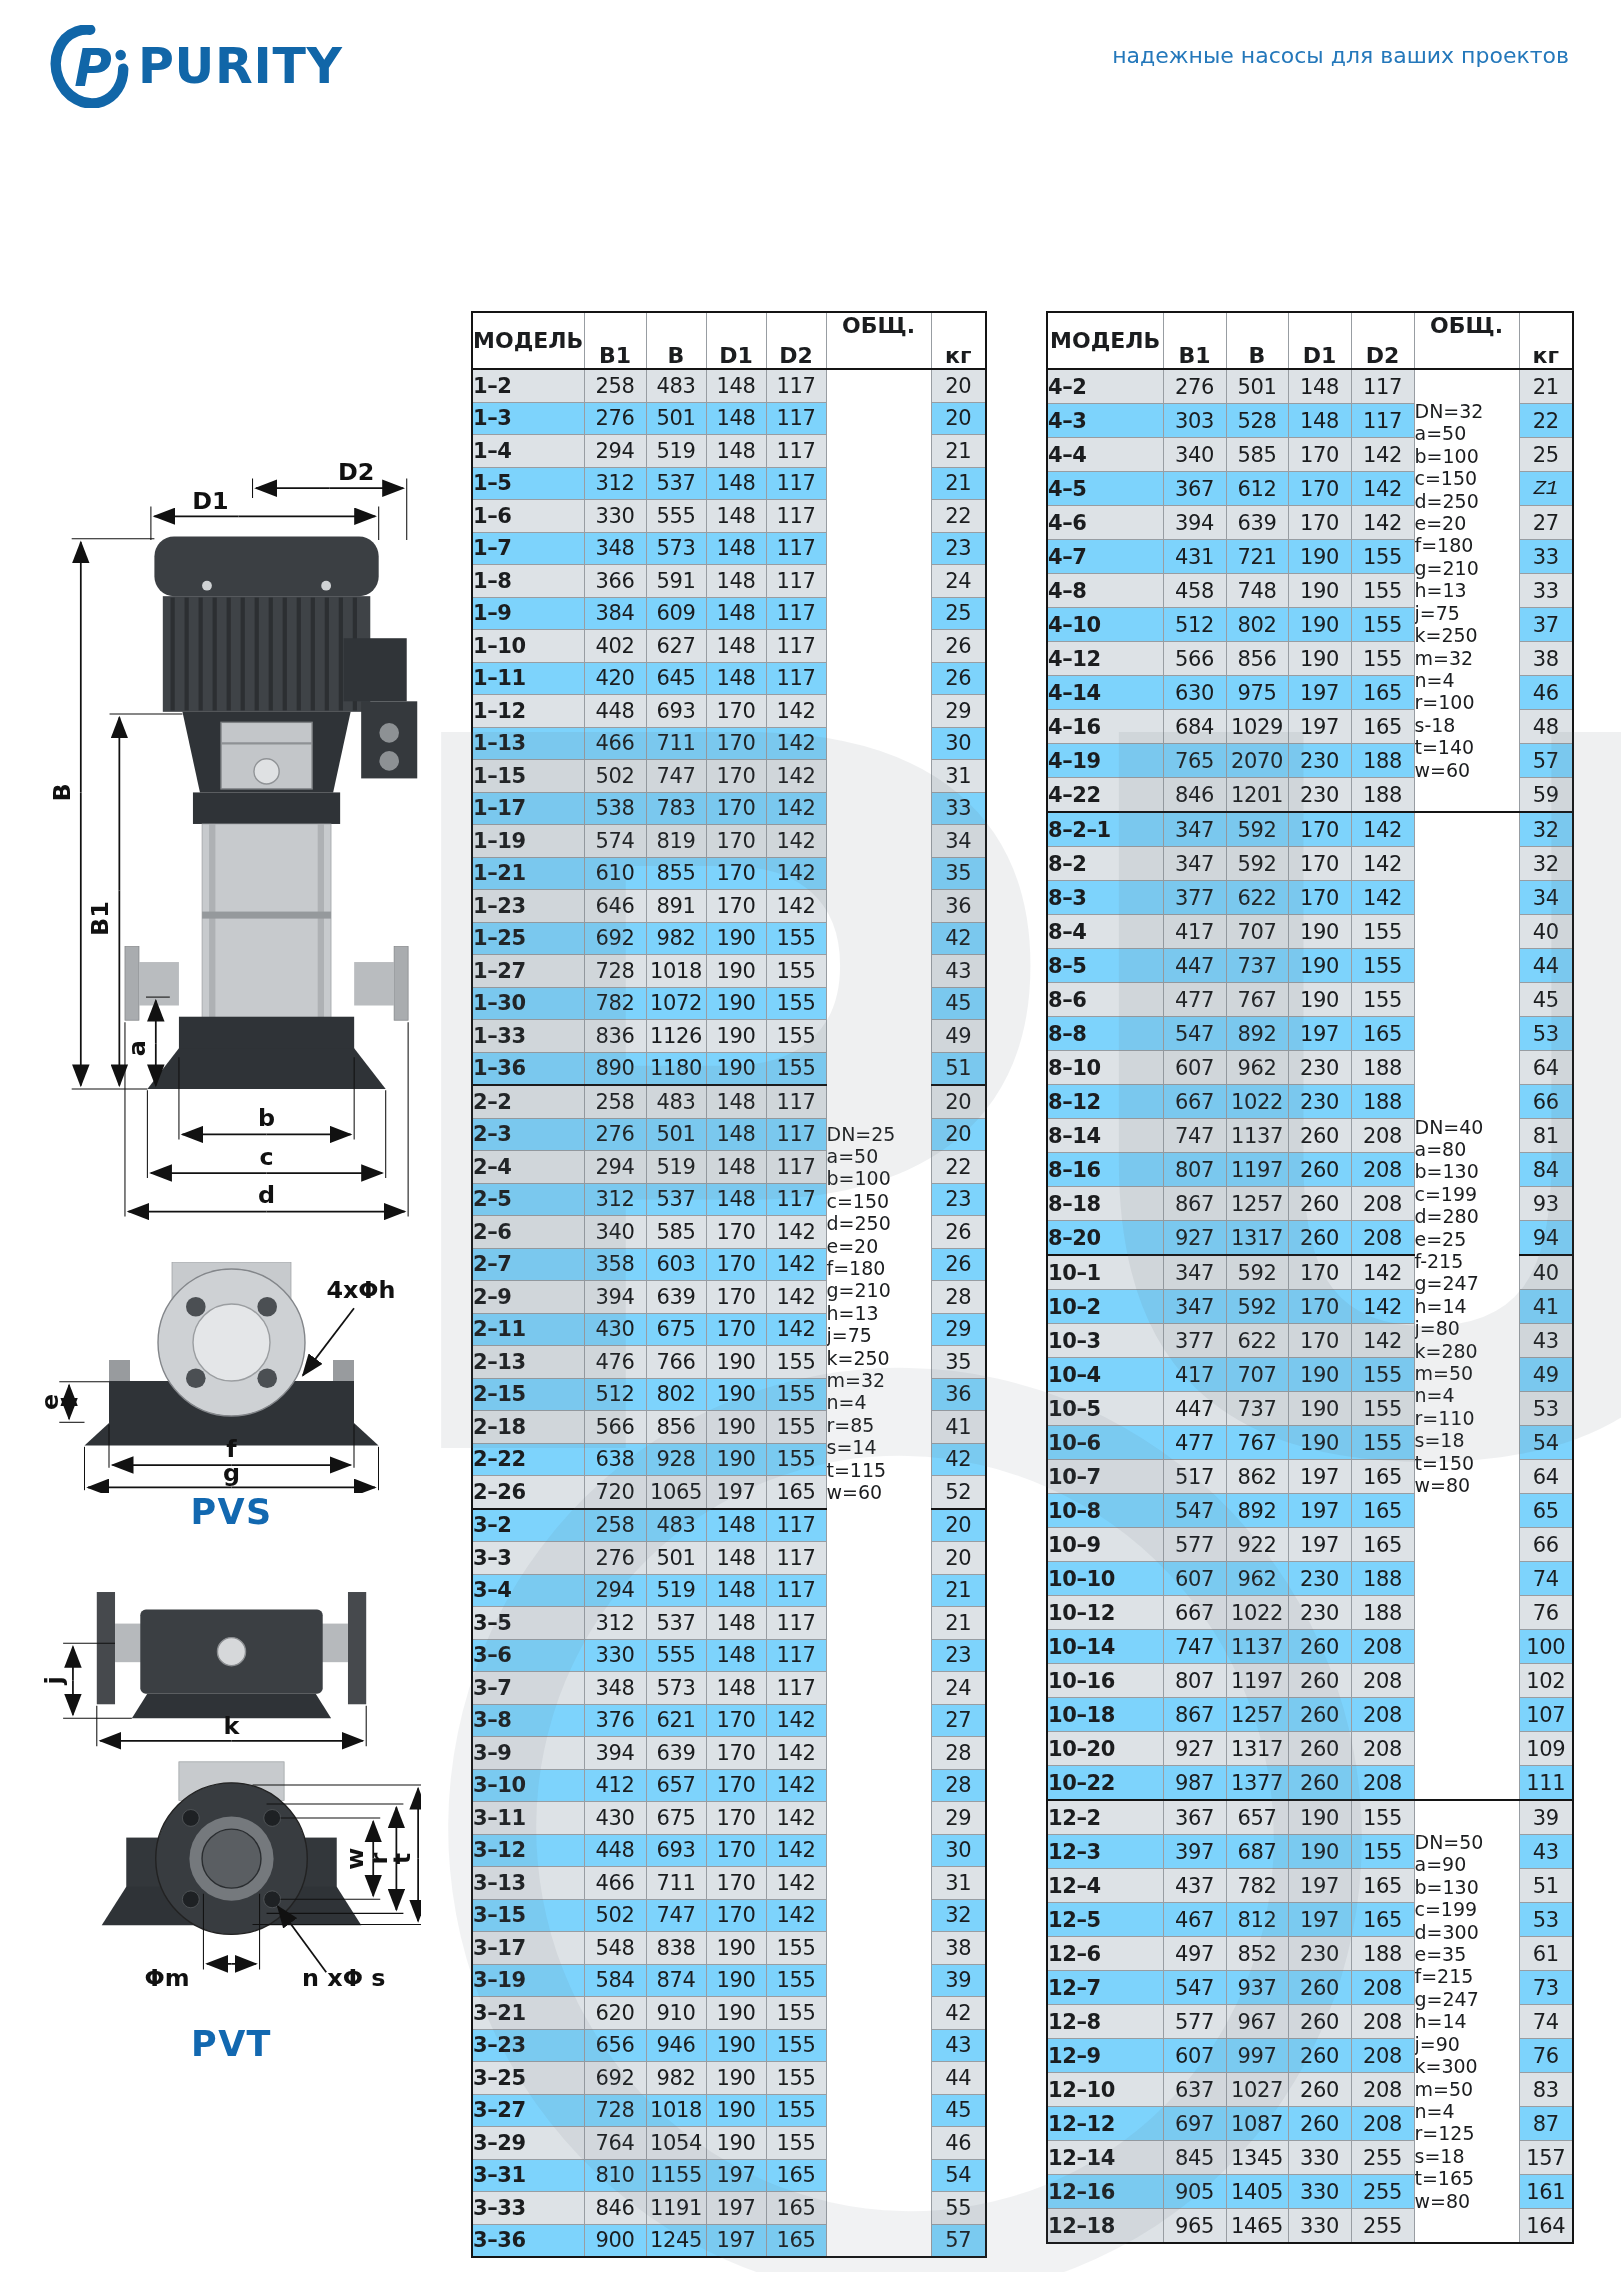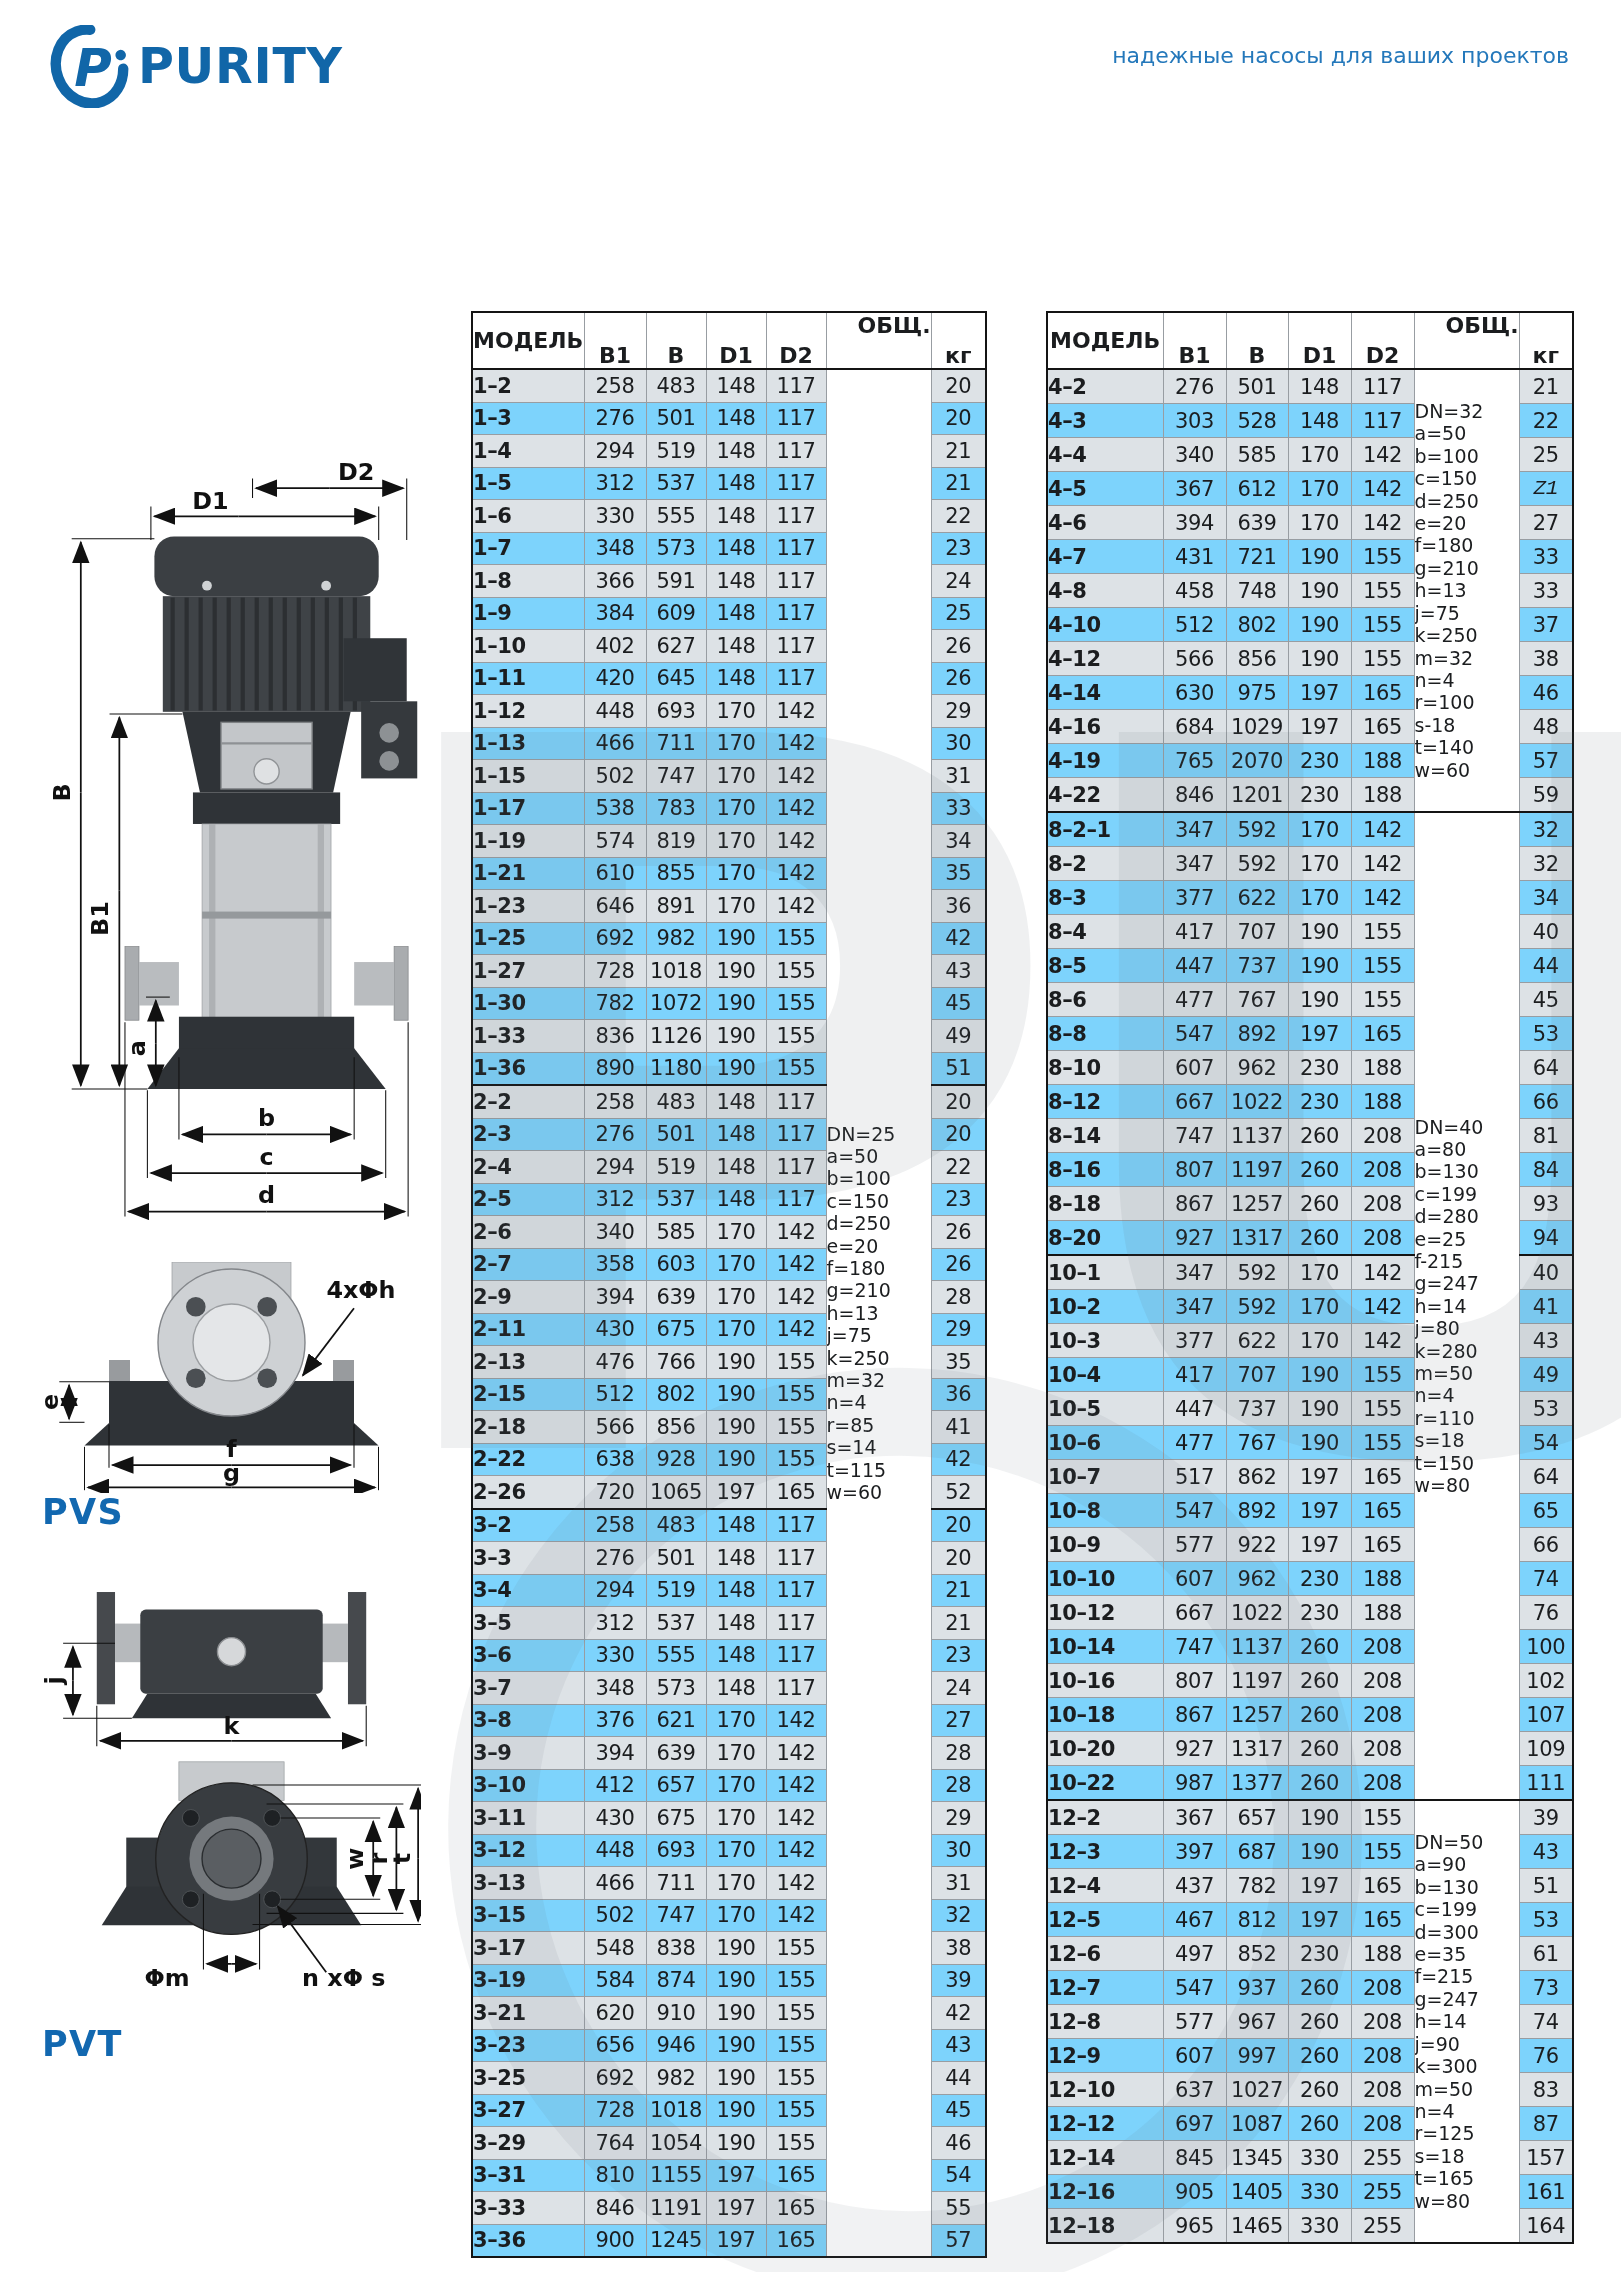--- a/index.html
+++ b/index.html
@@ -22,38 +22,38 @@
     position:absolute;left:449px;top:1367px;width:736px;height:757px;border-radius:50%;
     border:88px solid rgba(100,110,122,0.09);z-index:3;pointer-events:none;
     transform:rotate(-16deg);
   }
   
   .fig{position:absolute;z-index:2;}
   #fig-pvs-main{left:42px;top:463px;width:379px;height:771px;}
   #fig-pvs-front{left:42px;top:1262px;width:379px;height:231px;}
   #fig-pvt{left:42px;top:1585px;width:379px;height:435px;}
   .fig-caption{
-    position:absolute;left:42px;width:379px;text-align:left;z-index:2;
+    position:absolute;left:42px;width:379px;text-align:center;z-index:2;
     font-size:35px;font-weight:bold;color:#1268b0;letter-spacing:1.4px;
   }
   #pvs-caption{top:1492px;}
   #pvt-caption{top:2024px;}
   svg text{font-family:"DejaVu Sans","Liberation Sans",sans-serif;}
   .dimtxt{font-size:34px;font-weight:bold;fill:#111;}
   
   .tbl-wrap{position:absolute;top:311px;z-index:2;}
   #tbl-left-wrap{left:471px;width:515px;}
   #tbl-right-wrap{left:1046px;width:526px;}
   table.dims{border-collapse:collapse;table-layout:fixed;width:100%;background:#7dd3fc;
     border:2.1px solid #141414;}
   table.dims th,table.dims td{border:0.7px solid #989da2;padding:0;overflow:hidden;white-space:nowrap;}
   table.dims thead th{border-bottom:2.1px solid #141414;background:#fff;font-size:22px;font-weight:bold;height:55px;}
   th.model{text-align:center;vertical-align:middle;}
   th.dim{text-align:center;vertical-align:bottom;padding-bottom:9.8px;}
-  th.total{text-align:right;vertical-align:top;padding-top:11.2px;}
+  th.total{text-align:center;vertical-align:top;padding-top:11.2px;}
   th.kg{text-align:center;vertical-align:bottom;padding-bottom:11.2px;}
   #tbl-left-wrap td{height:31.5px;}
   #tbl-right-wrap td{height:33px;}
   td{font-size:21px;letter-spacing:-0.4px;}
   td.model{text-align:left;padding-left:11.2px;font-weight:bold;}
   td.num{text-align:center;}
   td.kg{text-align:center;}
   td.kg.odd-val{font-style:italic;font-family:Liberation Mono, monospace;}
   tr.shade td{background:#dde2e6;}
   td.notes{vertical-align:middle;padding-left:18px;border-left:2.1px solid #141414;border-right:2.1px solid #141414;background:#fff;}

